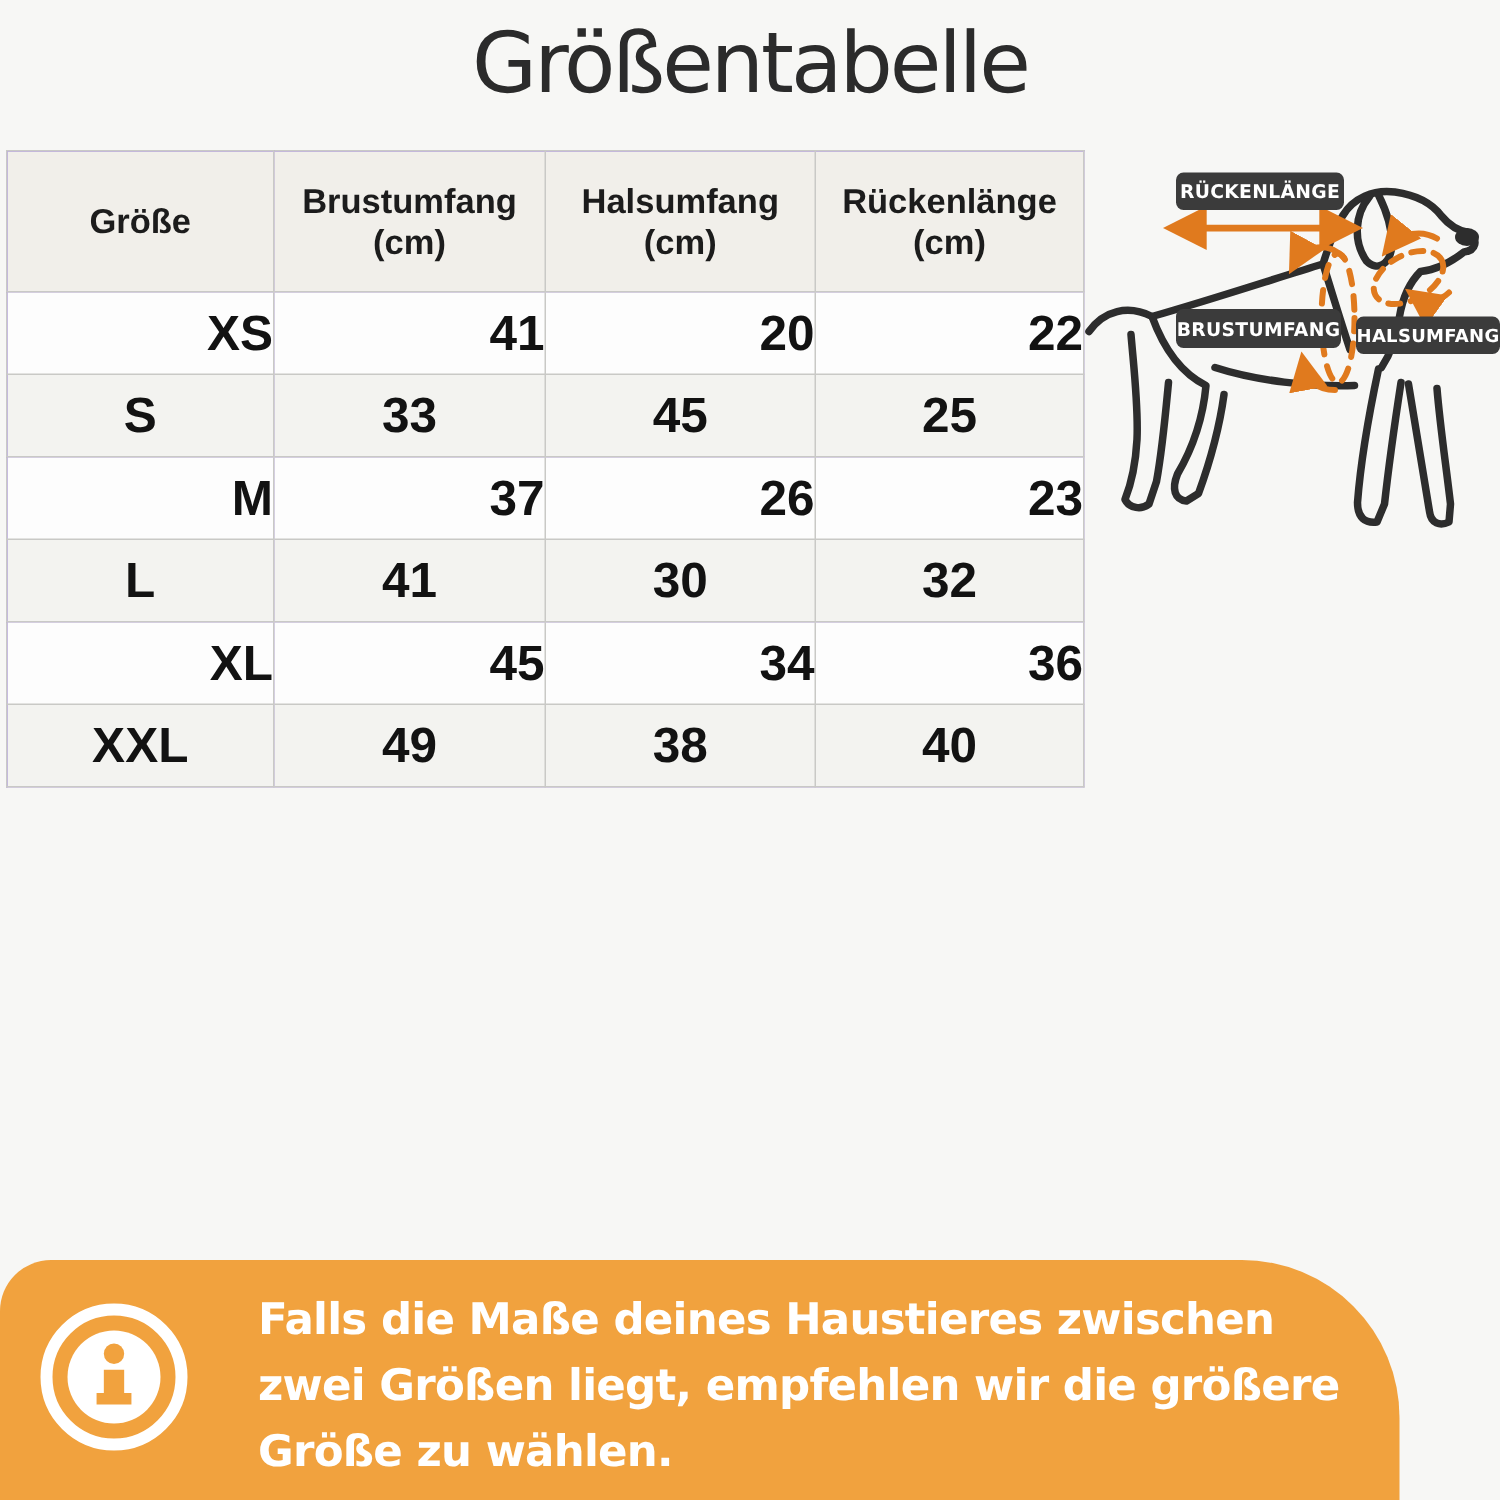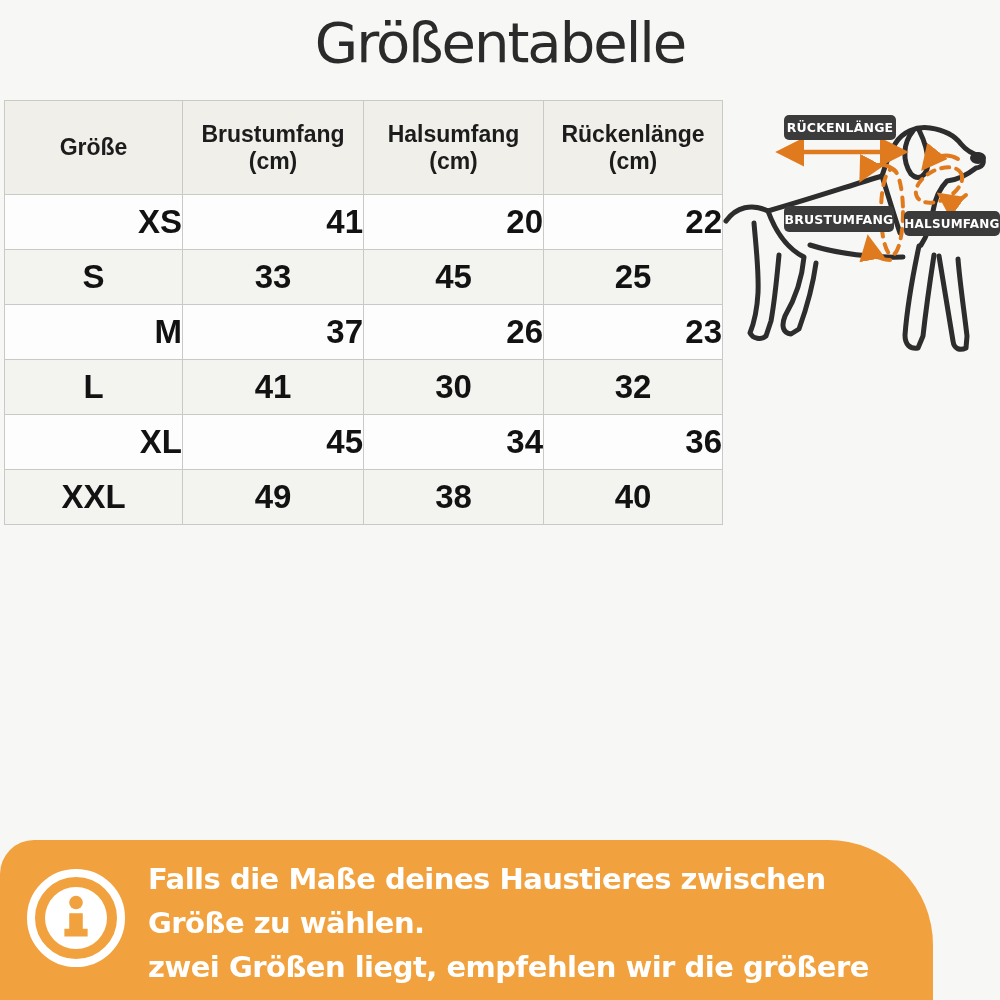--- a/index.html
+++ b/index.html
@@ -97,21 +97,21 @@
     position: absolute;
     left: 148px; top: 857px;
     width: 775px;
     font-family: "DejaVu Sans", sans-serif;
     font-size: 29px;
     font-weight: 700;
     line-height: 44px;
     letter-spacing: -0.5px;
     color: #FFFFFF;
   }
-  .note-line { display: block; }
+  .note-line { display: block; margin-left: 24px; }
 </style>
 </head>
 <body>
 
 <div class="screen">
 
   <div class="title">Größentabelle</div>
 
   <div class="size-table-wrap">
     <table class="size-table">
@@ -234,17 +234,17 @@
   <div class="info-icon">
     <div class="info-icon-inner">
       <svg width="64" height="64" viewBox="0 0 64 64">
         <circle cx="32" cy="16" r="7" fill="#F1A23E"></circle>
         <path d="M 25 27 L 39 27 L 39 43 L 44 43 L 44 51 L 20 51 L 20 43 L 25 43 Z" fill="#F1A23E"></path>
       </svg>
     </div>
   </div>
   <div class="note-text">
     <span class="note-line">Falls die Maße deines Haustieres zwischen</span>
+    <span class="note-line">zwei Größen liegt, empfehlen wir die größere</span>
     <span class="note-line">Größe zu wählen.</span>
-    <span class="note-line">zwei Größen liegt, empfehlen wir die größere</span>
   </div>
 
 </div>
 
 </body></html>

